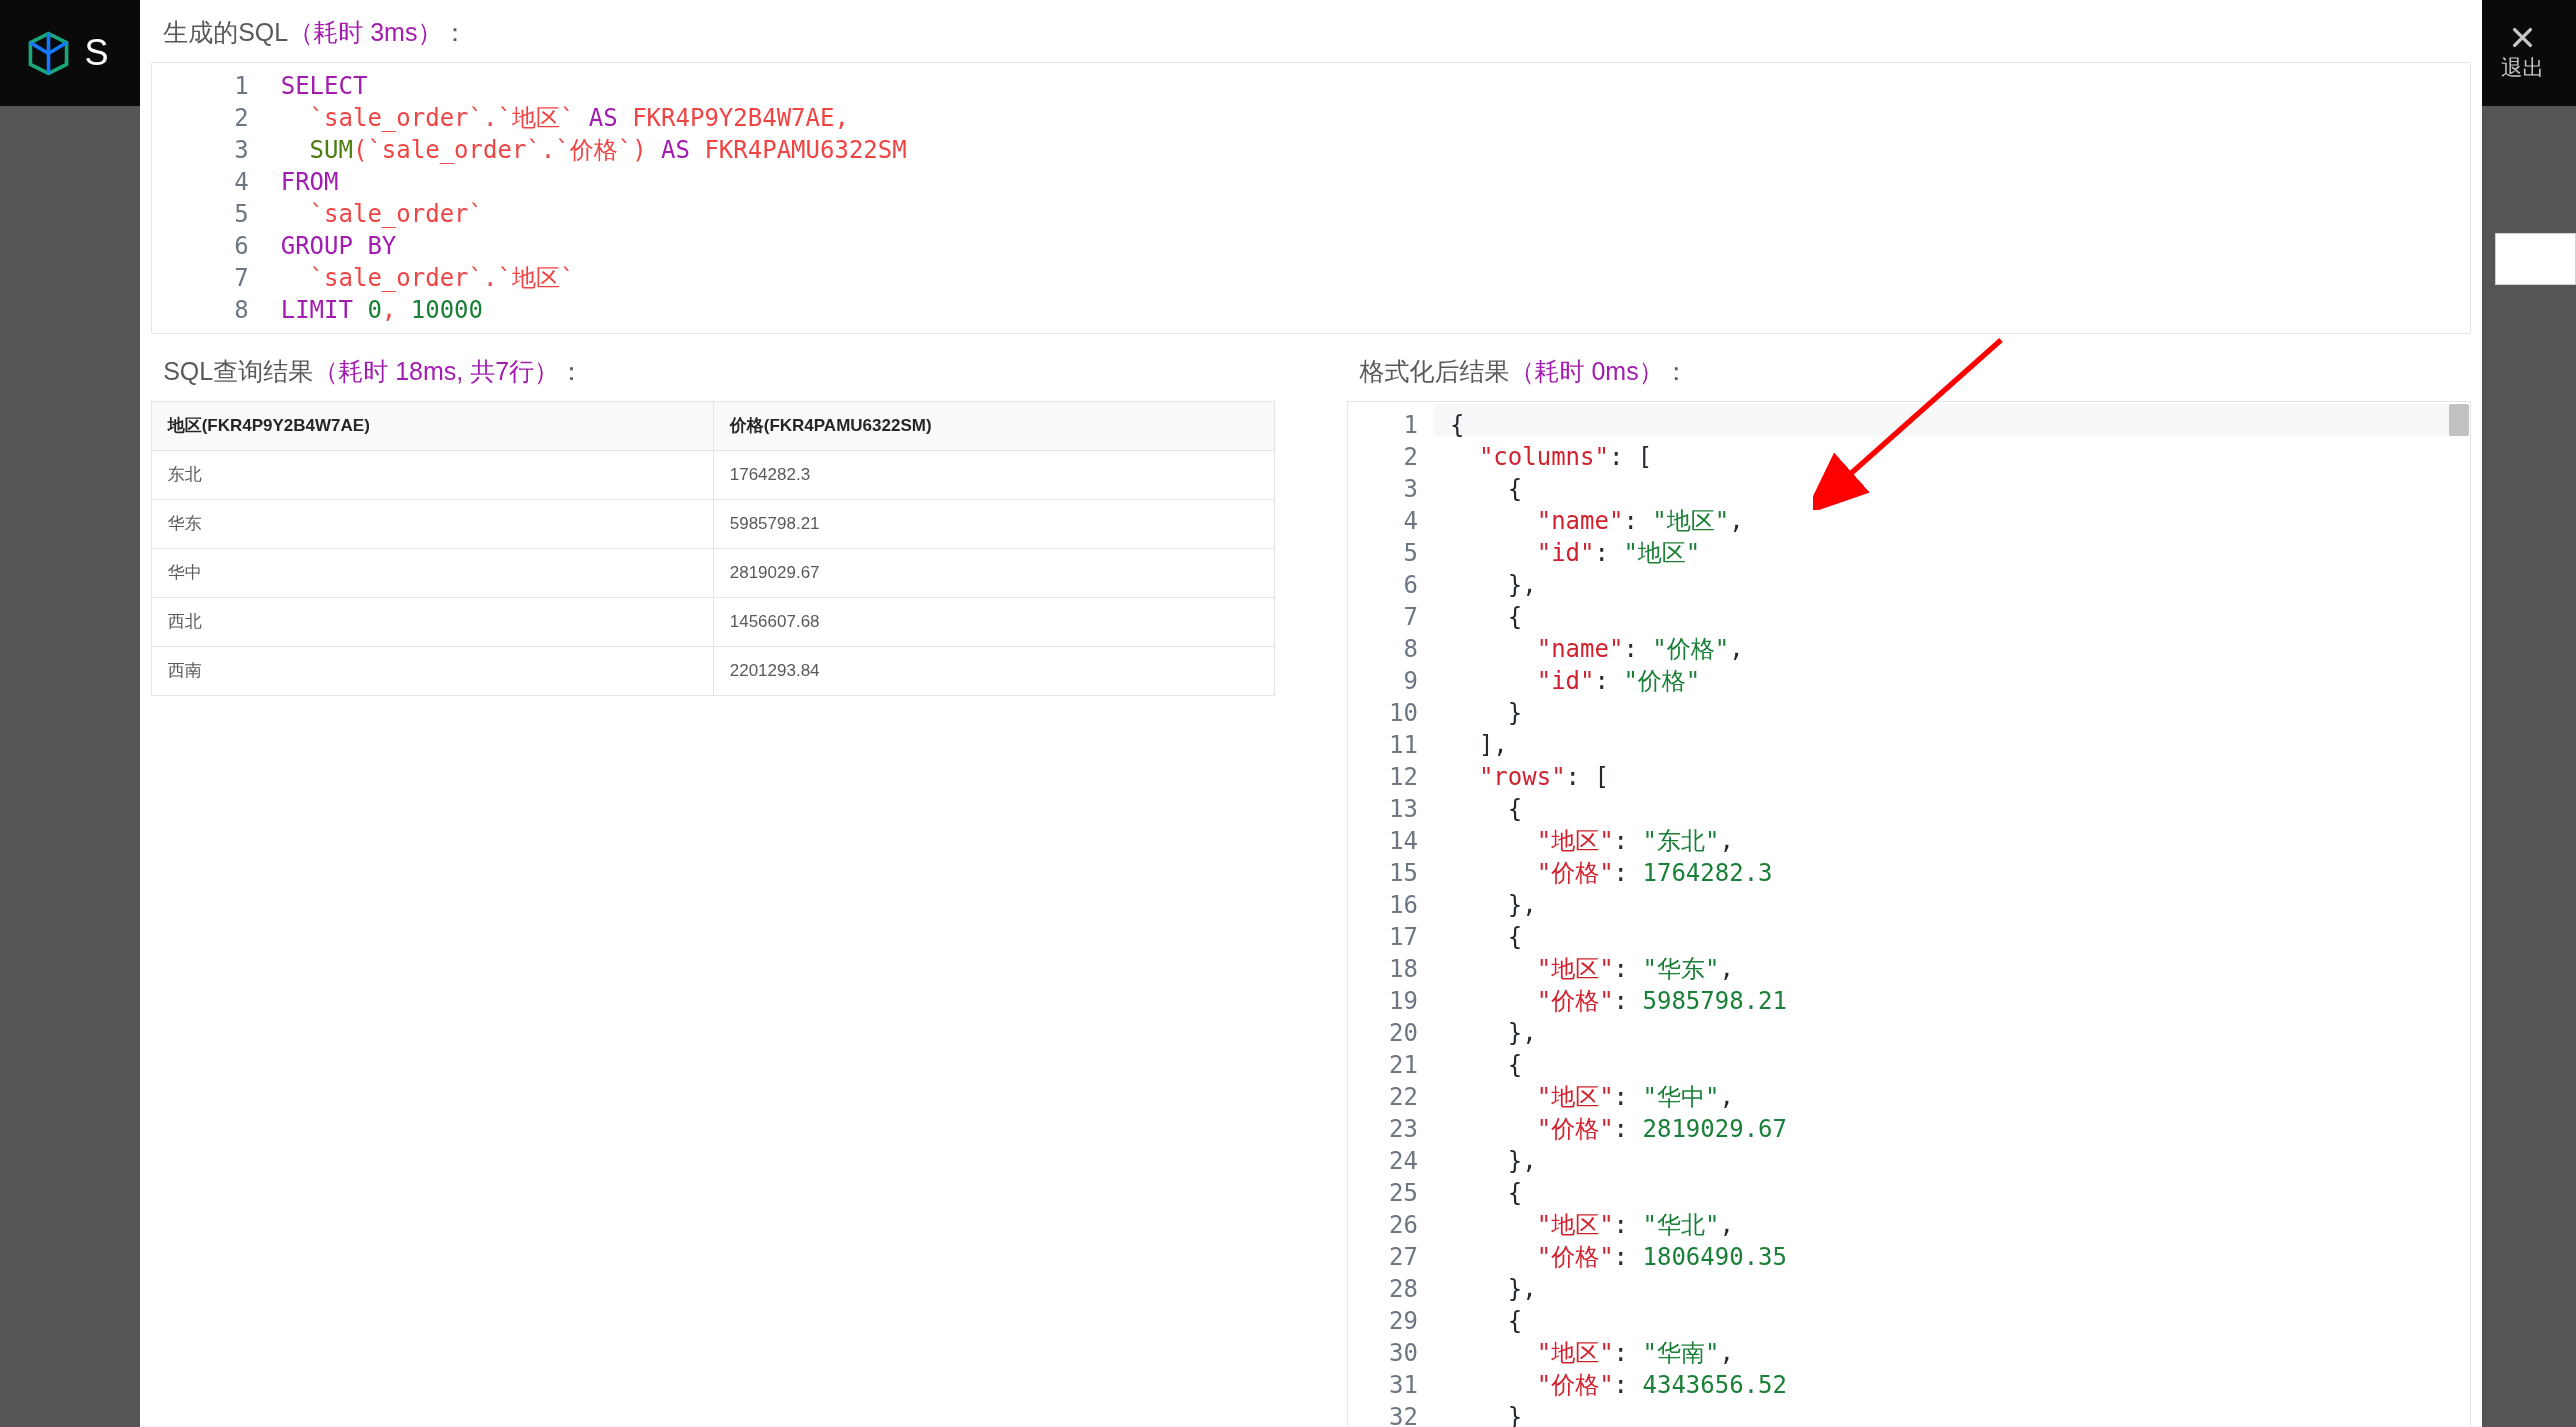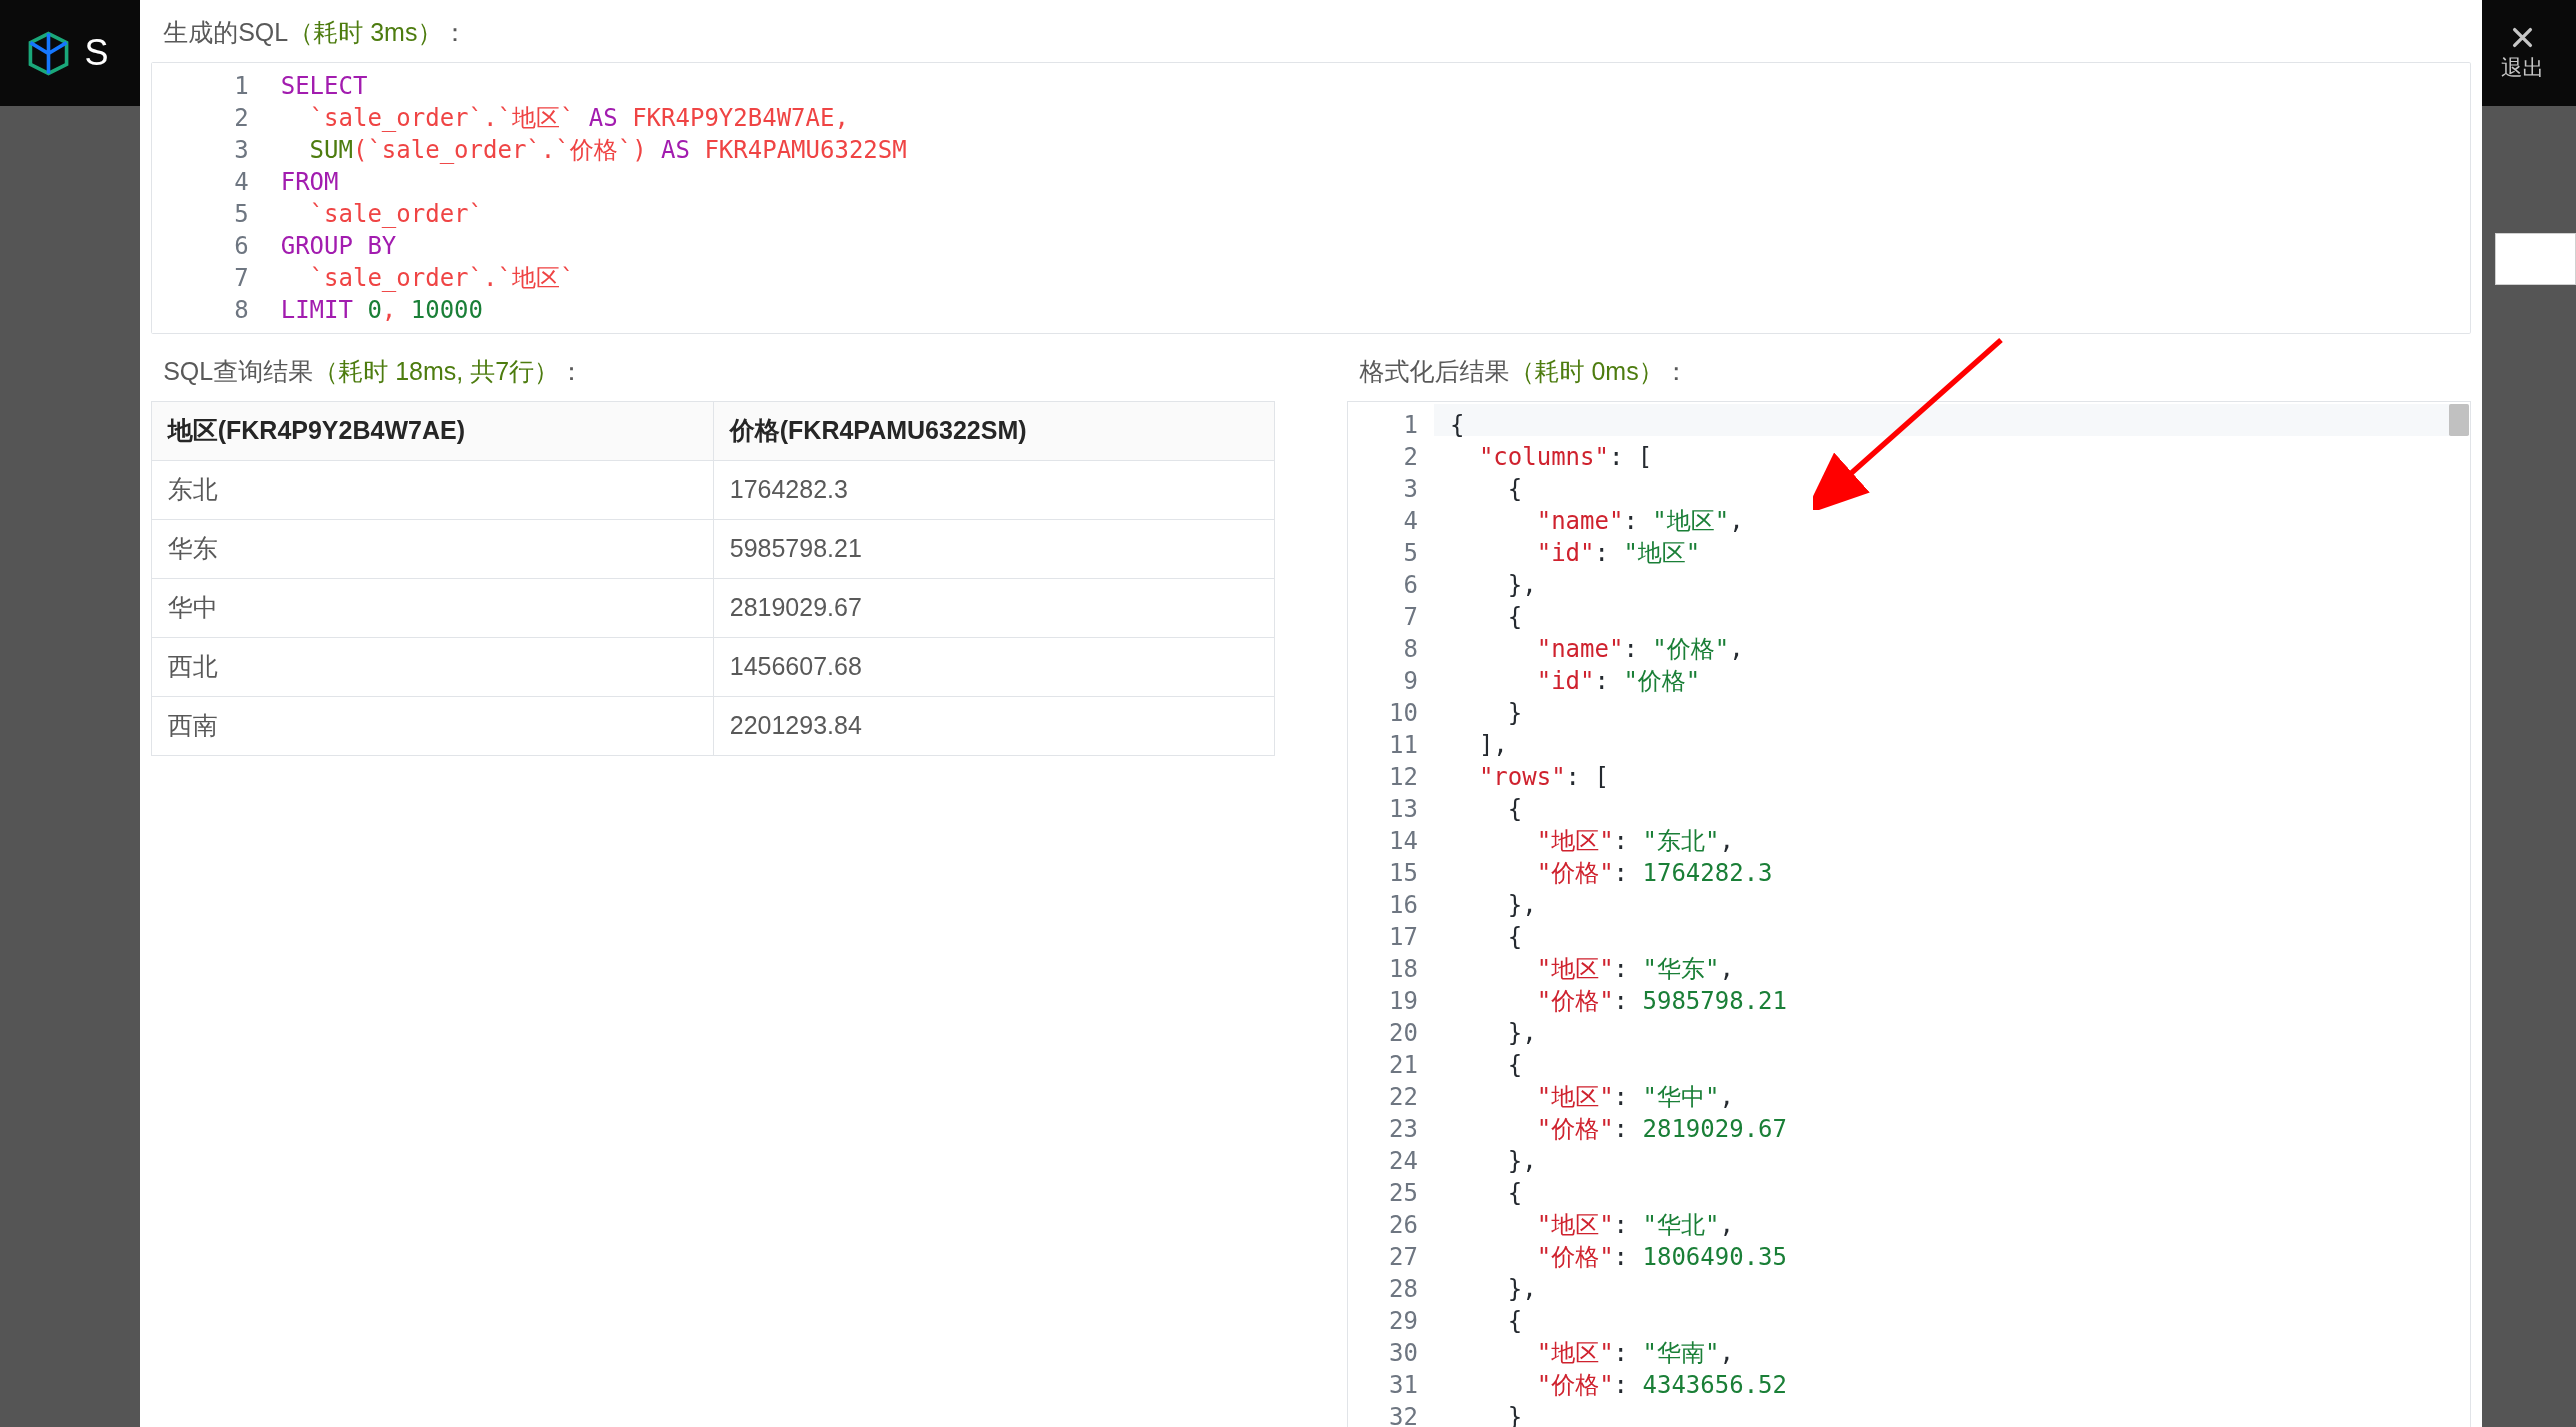--- a/index.html
+++ b/index.html
@@ -73,21 +73,21 @@
   padding: 0 10.7px;
 }
 .section-title {
   font-size: 25px;
   color: #595959;
   margin-top: 16px;
   margin-bottom: 12.5px;
   margin-left: 12.5px;
 }
 .section-title .timing {
-  color: #4d7c0f;
+  color: #a21caf;
 }
 .code-editor {
   border: 0.9px solid #e1e4e8;
   border-radius: 1.8px;
   display: flex;
   font-family: ui-monospace, SFMono-Regular, "SF Mono", Menlo, Consolas, monospace;
   font-size: 24px;
   line-height: 32px;
   background: #fff;
 }
@@ -118,21 +118,21 @@
 .two-col {
   display: flex;
   gap: 72px;
   margin-top: 5.4px;
 }
 .col { flex: 1; min-width: 0; }
 
 table.sql-table {
   width: 100%;
   border-collapse: collapse;
-  font-size: 25px;
+  font-size: 17px;
   color: #595959;
 }
 table.sql-table th, table.sql-table td {
   border: 0.9px solid #e1e4e8;
   padding: 12.5px 16px;
   text-align: left;
   font-weight: 400;
 }
 table.sql-table th {
   background: #fafafa;

